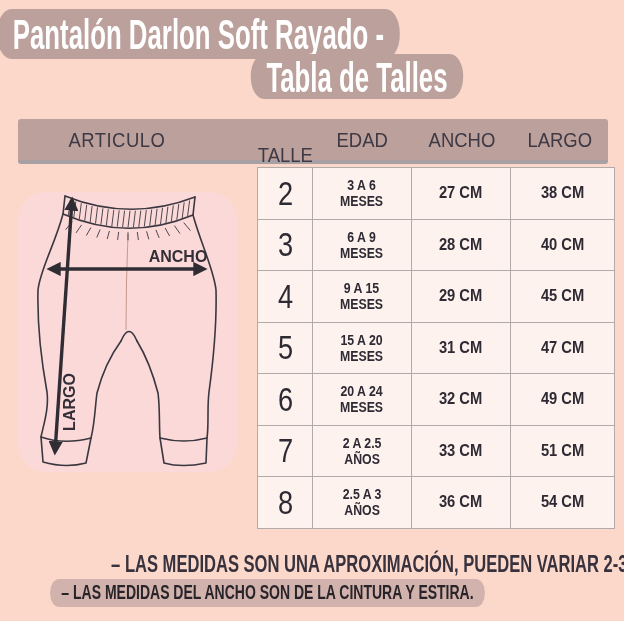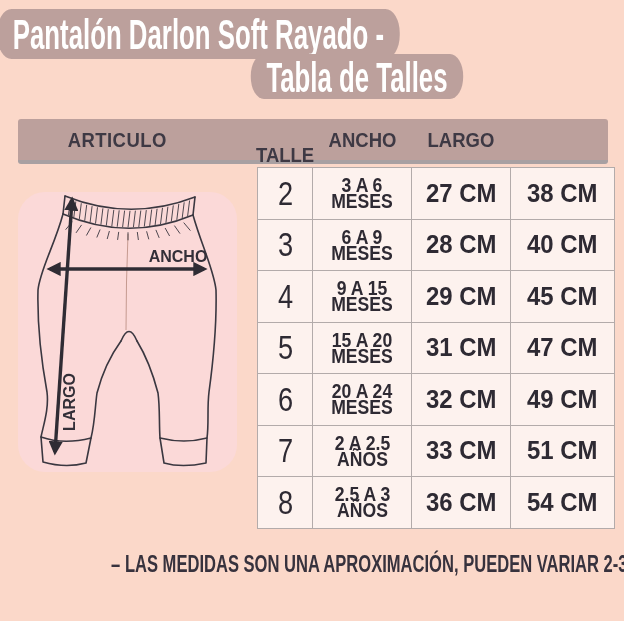--- a/index.html
+++ b/index.html
@@ -34,21 +34,21 @@
     transform:scaleX(.60);transform-origin:50% 50%;
   }
   .title-pill.second{margin-top:-5px;line-height:44px;border-radius:22px;}
   
   .col-header{
     position:absolute;left:18px;top:119px;width:590px;height:45px;
     background:var(--c-highlight);
     border-bottom:4px solid var(--c-bar_border);
     border-radius:3px;
     display:flex;align-items:center;
-    color:var(--c-header_text);font-weight:bold;font-size:21px;
+    color:var(--c-header_text);font-weight:normal;font-size:21px;
   }
   .col-header .hcell{display:flex;align-items:center;justify-content:center;}
   .hc-articulo{width:240px;padding-right:42px;letter-spacing:.5px;}
   .hc-talle{width:55px;margin-top:31px;}
   .hc-edad{width:99px;}
   .hc-ancho{width:99px;}
   .hc-largo{width:97px;}
   .hcell span{display:inline-block;transform:scaleX(.88);}
   
   .pants-panel{
@@ -61,22 +61,22 @@
     position:absolute;left:257px;top:167px;
     border-collapse:collapse;table-layout:fixed;
   }
   table.size-table td{
     border:1.5px solid var(--c-cell_border);
     background:var(--c-cell_bg);
     text-align:center;vertical-align:middle;
     height:51.5px;color:var(--c-text_dark);
   }
   td.c-talle{width:55px;font-size:34px;font-weight:400;}
-  td.c-edad{width:99px;font-size:20px;font-weight:bold;line-height:16px;}
-  td.c-cm{width:99px;font-size:26px;font-weight:bold;}
+  td.c-edad{width:99px;font-size:14px;font-weight:bold;line-height:16px;}
+  td.c-cm{width:99px;font-size:16px;font-weight:bold;}
   td.c-largo{width:104px;}
   table.size-table td > span{display:inline-block;white-space:nowrap;}
   .sx80{transform:scaleX(.80);}
   .sx88{transform:scaleX(.88);}
   .sx92{transform:scaleX(.92);}
   
   .note1{
     position:absolute;left:0;top:551px;width:534px;text-align:center;
   }
   .note1 span{
@@ -105,20 +105,23 @@
     <span class="title-pill">Pantalón Darlon Soft Rayado -</span>
     <span class="title-pill second">Tabla de Talles</span>
   </div>
 
   <div class="col-header">
     <div class="hcell hc-articulo">
         <span>ARTICULO</span>
       </div>
     <div class="hcell hc-talle">
         <span>TALLE</span>
+      </div>
+    <div class="hcell hc-edad">
+        <span>EDAD</span>
       </div>
     <div class="hcell hc-ancho">
         <span>ANCHO</span>
       </div>
     <div class="hcell hc-largo">
         <span>LARGO</span>
       </div>
   </div>
 
   <div class="pants-panel">
@@ -243,14 +246,17 @@
           <td class="c-edad"><span class="sx88"><span>2.5 A 3</span><br><span>AÑOS</span></span></td>
           <td class="c-cm"><span class="sx92">36 CM</span></td>
           <td class="c-cm c-largo"><span class="sx92">54 CM</span></td>
         </tr>
       </tbody>
   </table>
 
   <div class="note1">
     <span>– LAS MEDIDAS SON UNA APROXIMACIÓN, PUEDEN VARIAR 2-3 CM +/-</span>
   </div>
+  <div class="note2">
+    <span class="pill">– LAS MEDIDAS DEL ANCHO SON DE LA CINTURA Y ESTIRA.</span>
+  </div>
 
 </div>
 
 </body></html>

